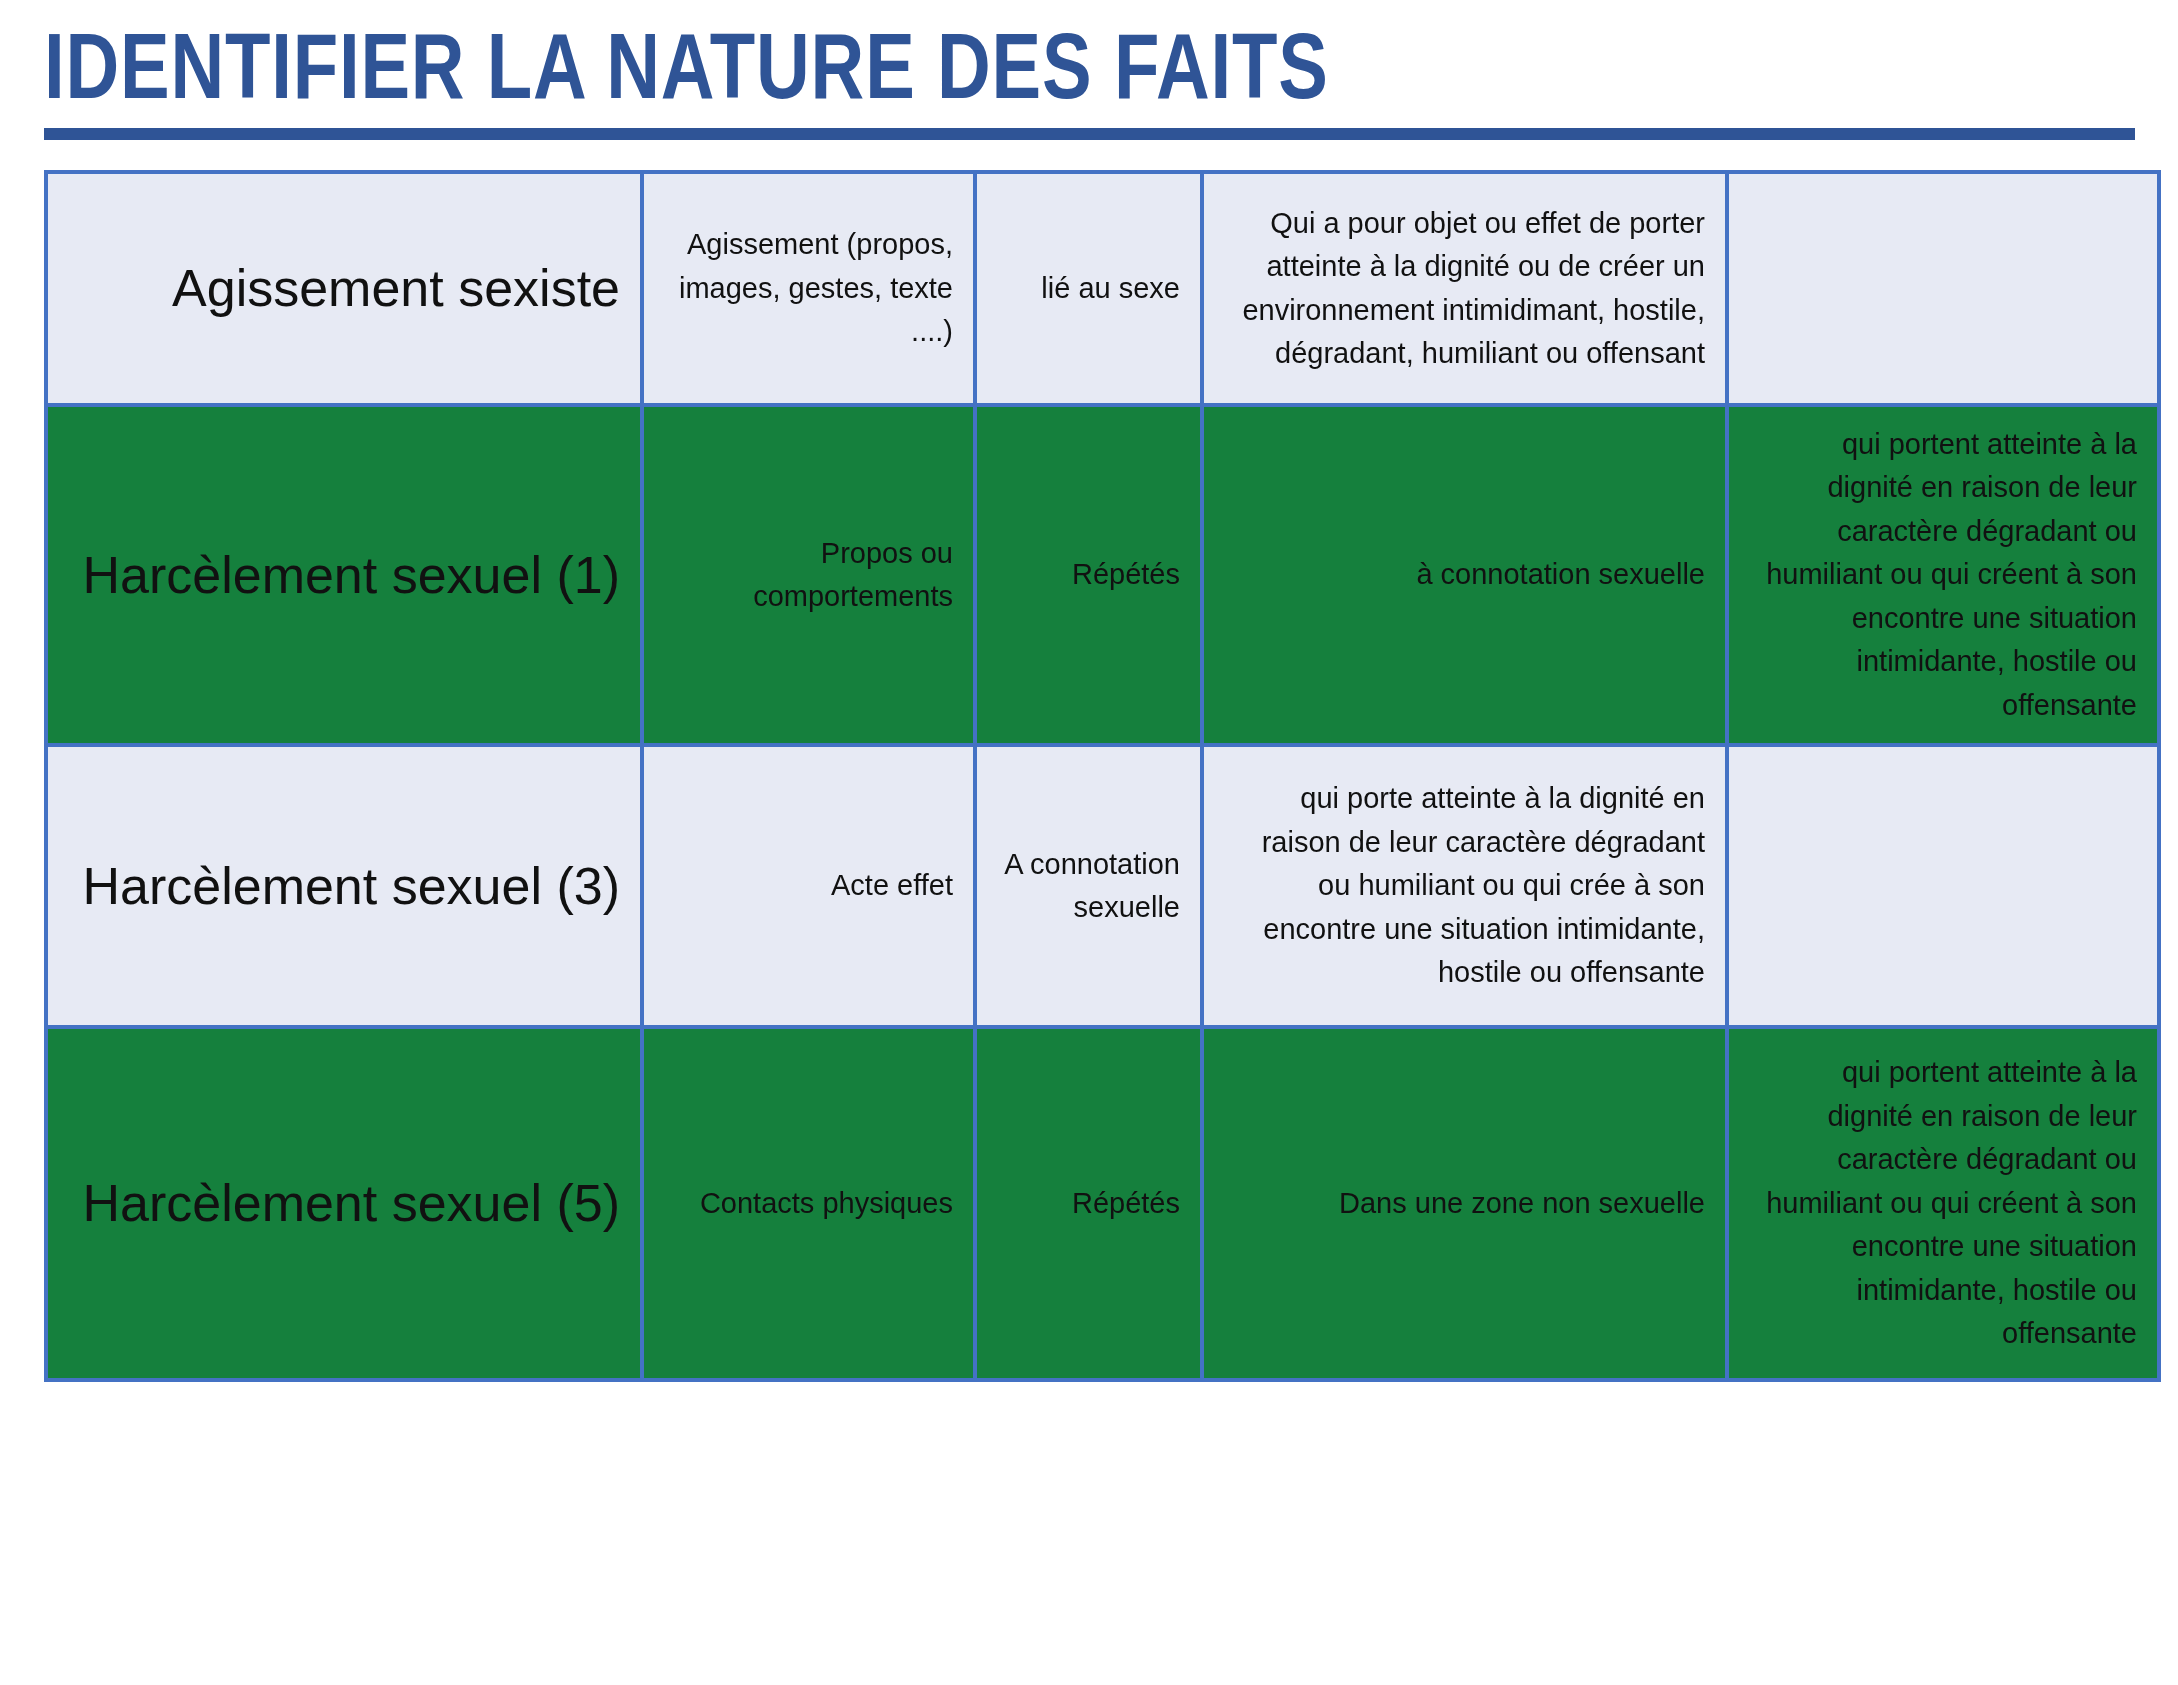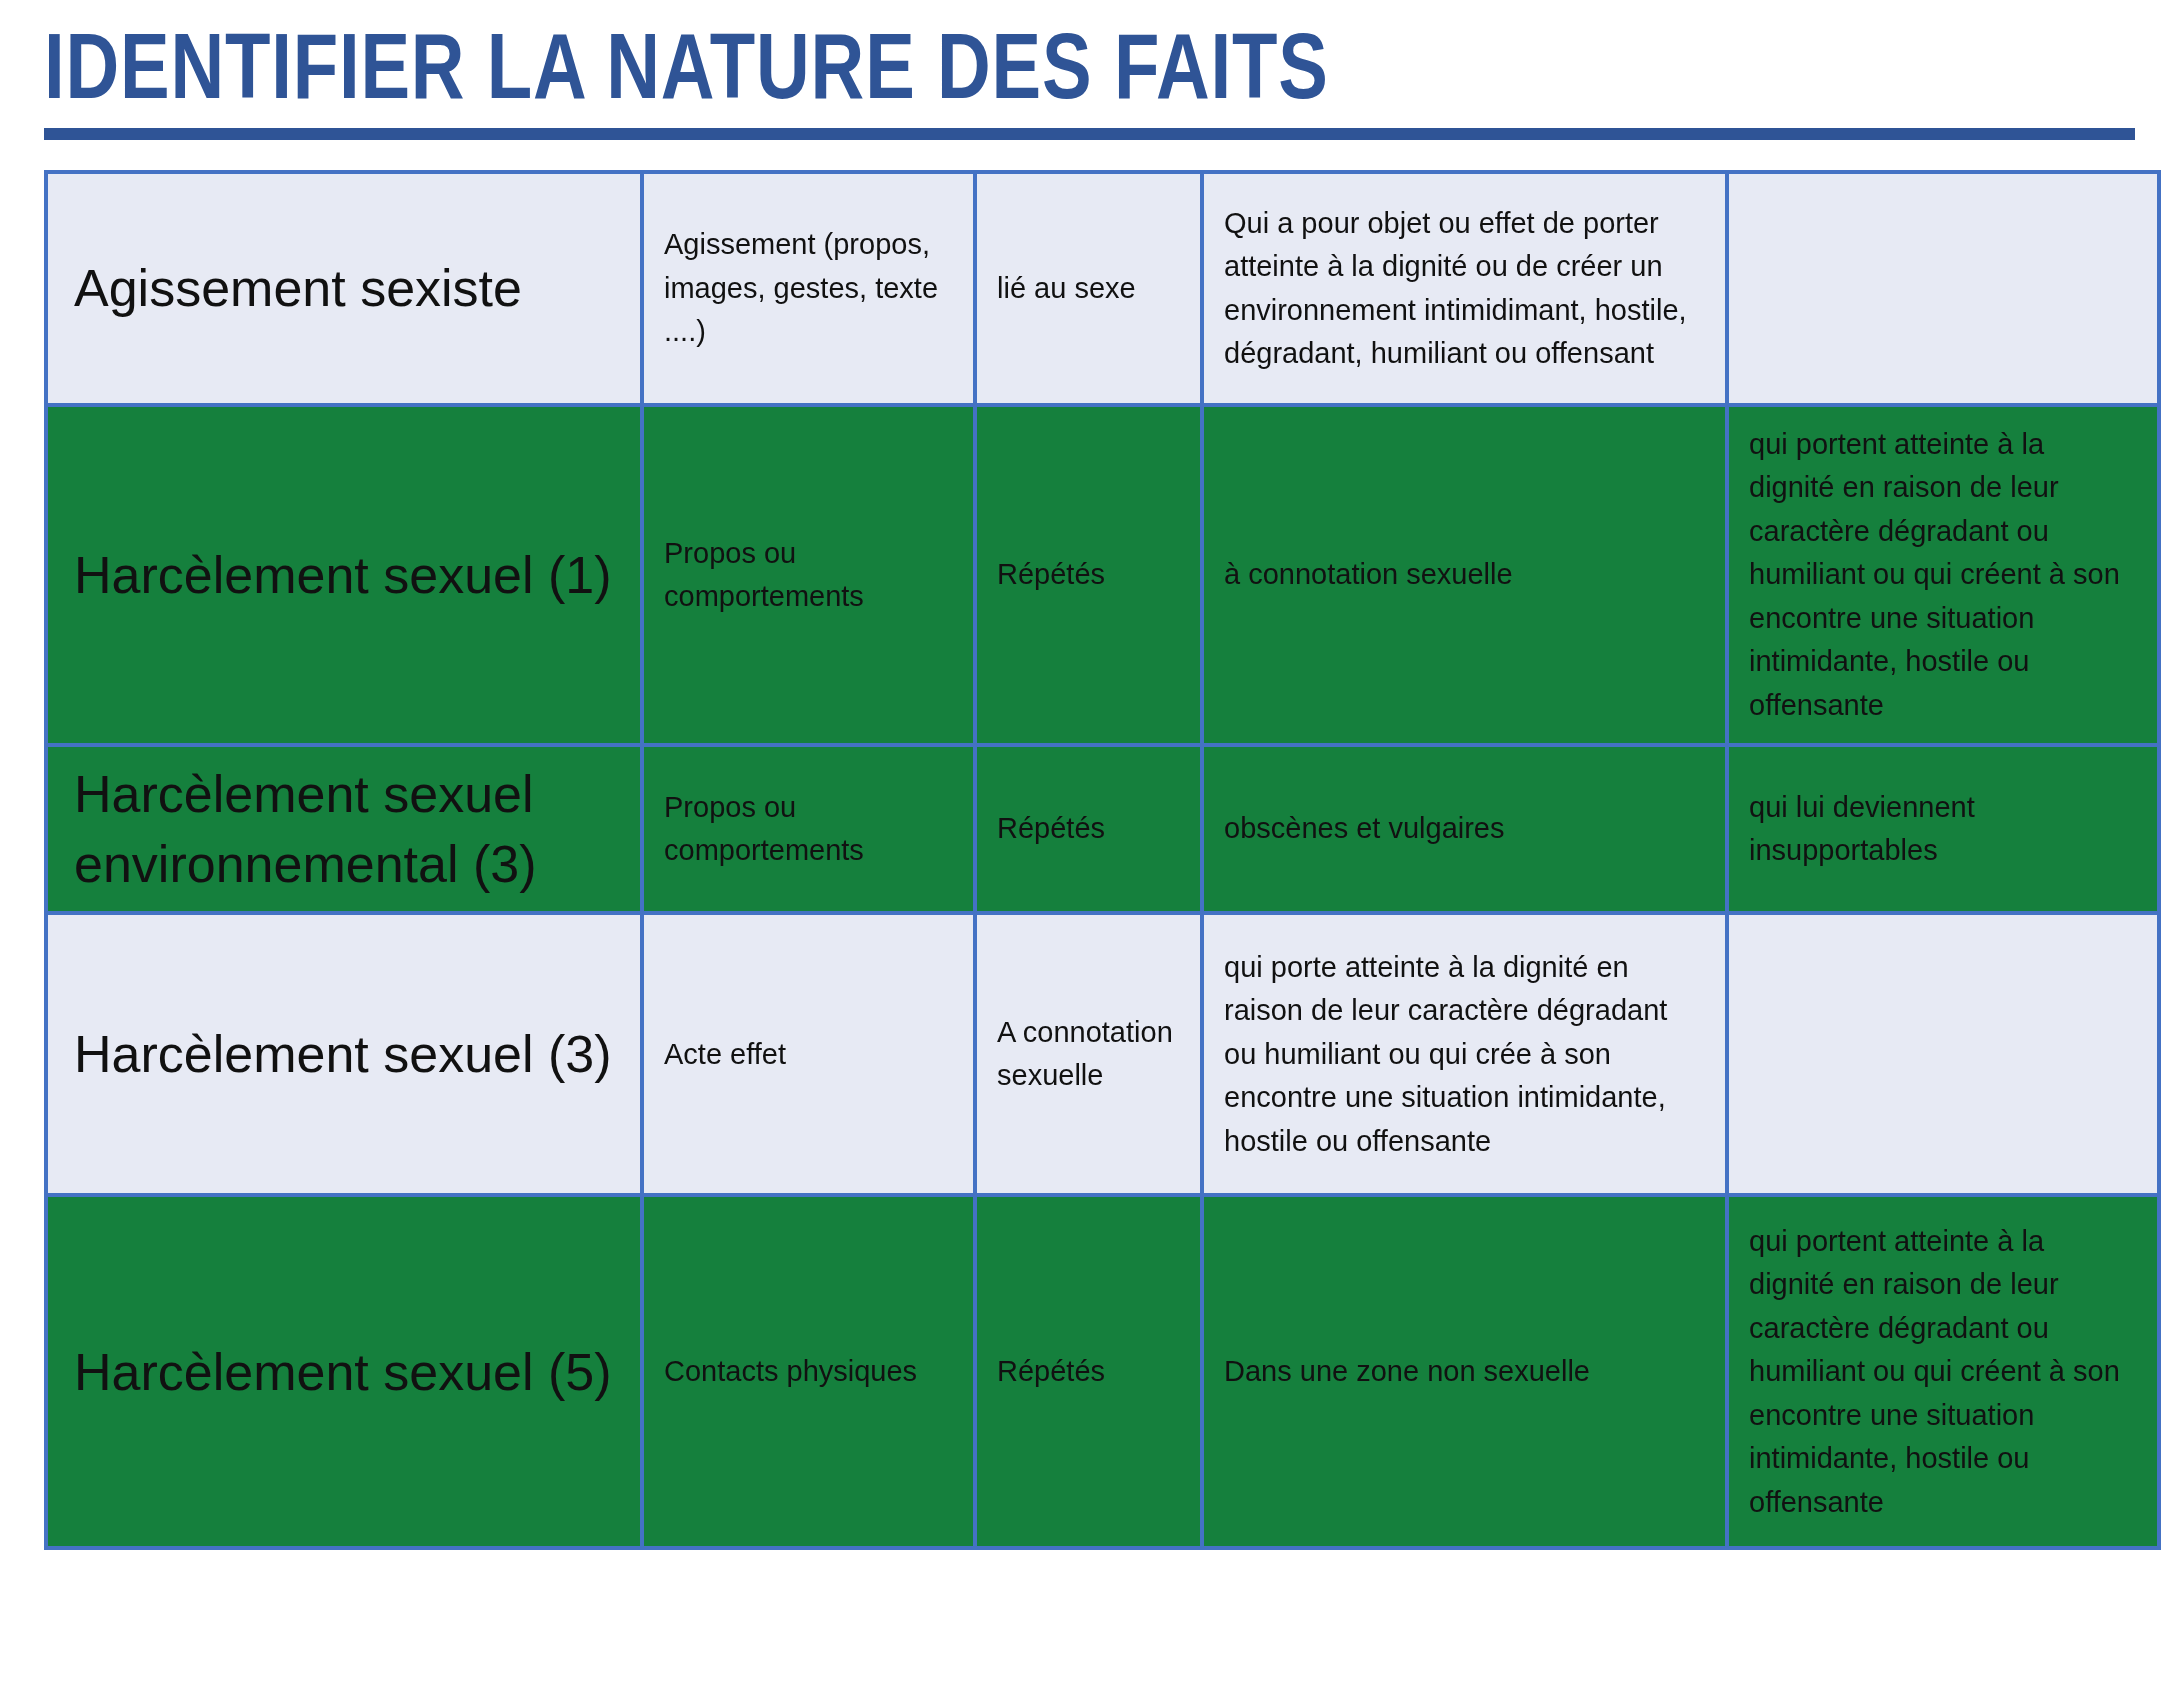--- a/index.html
+++ b/index.html
@@ -11,20 +11,21 @@
     width: 2178px;
     height: 1685px;
     font-family: "Liberation Sans", "DejaVu Sans", sans-serif;
     color: #111111;
     overflow: hidden;
   }
   .page {
     position: relative;
     width: 2178px;
     height: 1310px;
+    text-align: right;
   }
   .title {
     position: absolute;
     left: 44px;
     top: 18px;
     margin: 0;
     font-size: 93px;
     font-weight: bold;
     letter-spacing: 1px;
     color: #2F5496;
@@ -96,27 +97,20 @@
         <td>Qui a pour objet ou effet de porter atteinte à la dignité ou de créer un environnement intimidimant, hostile, dégradant, humiliant ou offensant</td>
         <td></td>
       </tr>
       <tr class="dark r2">
         <td class="row-label">Harcèlement sexuel (1)</td>
         <td>Propos ou comportements</td>
         <td>Répétés</td>
         <td>à connotation sexuelle</td>
         <td>qui portent atteinte à la dignité en raison de leur caractère dégradant ou humiliant ou qui créent à son encontre une situation intimidante, hostile ou offensante</td>
       </tr>
-      <tr class="dark r4">
-        <td class="row-label">Harcèlement sexuel environnemental (3)</td>
-        <td>Propos ou comportements</td>
-        <td>Répétés</td>
-        <td>obscènes et vulgaires</td>
-        <td>qui lui deviennent insupportables</td>
-      </tr>
       <tr class="light r5">
         <td class="row-label">Harcèlement sexuel (3)</td>
         <td>Acte effet</td>
         <td>A connotation sexuelle</td>
         <td>qui porte atteinte à la dignité en raison de leur caractère dégradant ou humiliant ou qui crée à son encontre une situation intimidante, hostile ou offensante</td>
         <td></td>
       </tr>
       <tr class="dark r6">
         <td class="row-label">Harcèlement sexuel (5)</td>
         <td>Contacts physiques</td>

